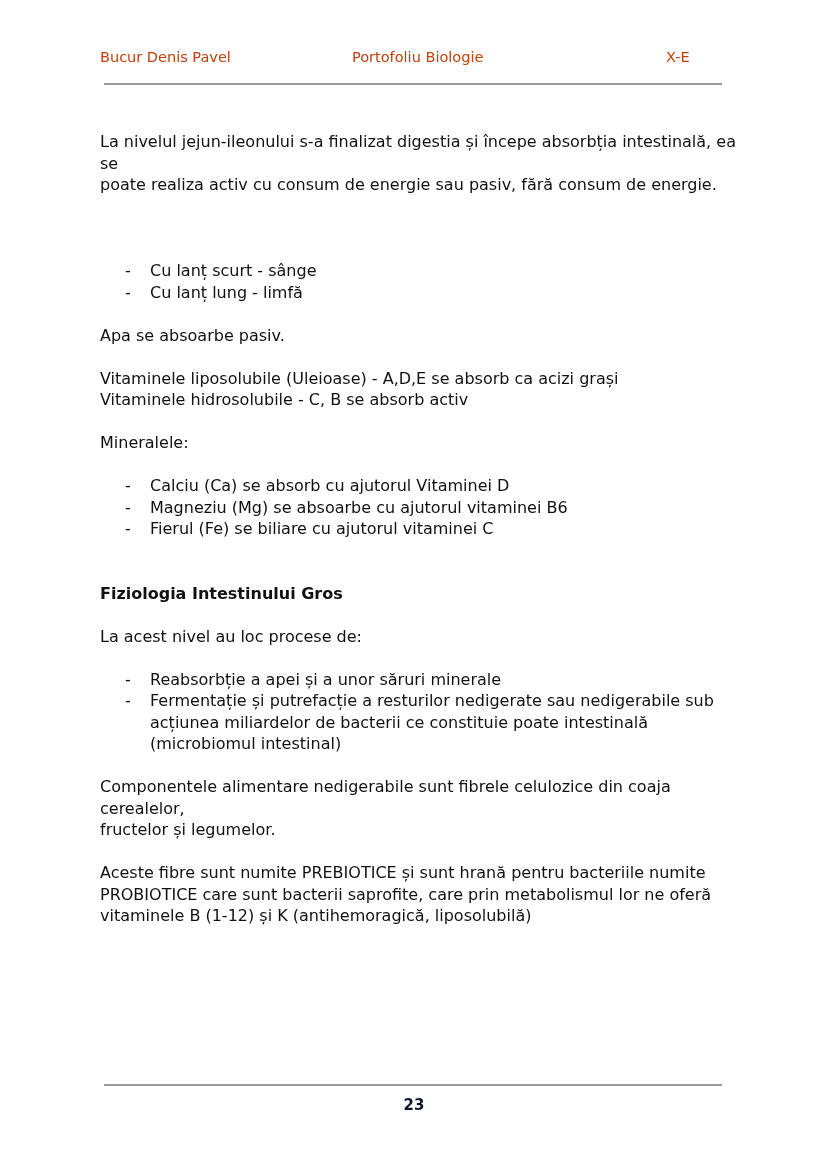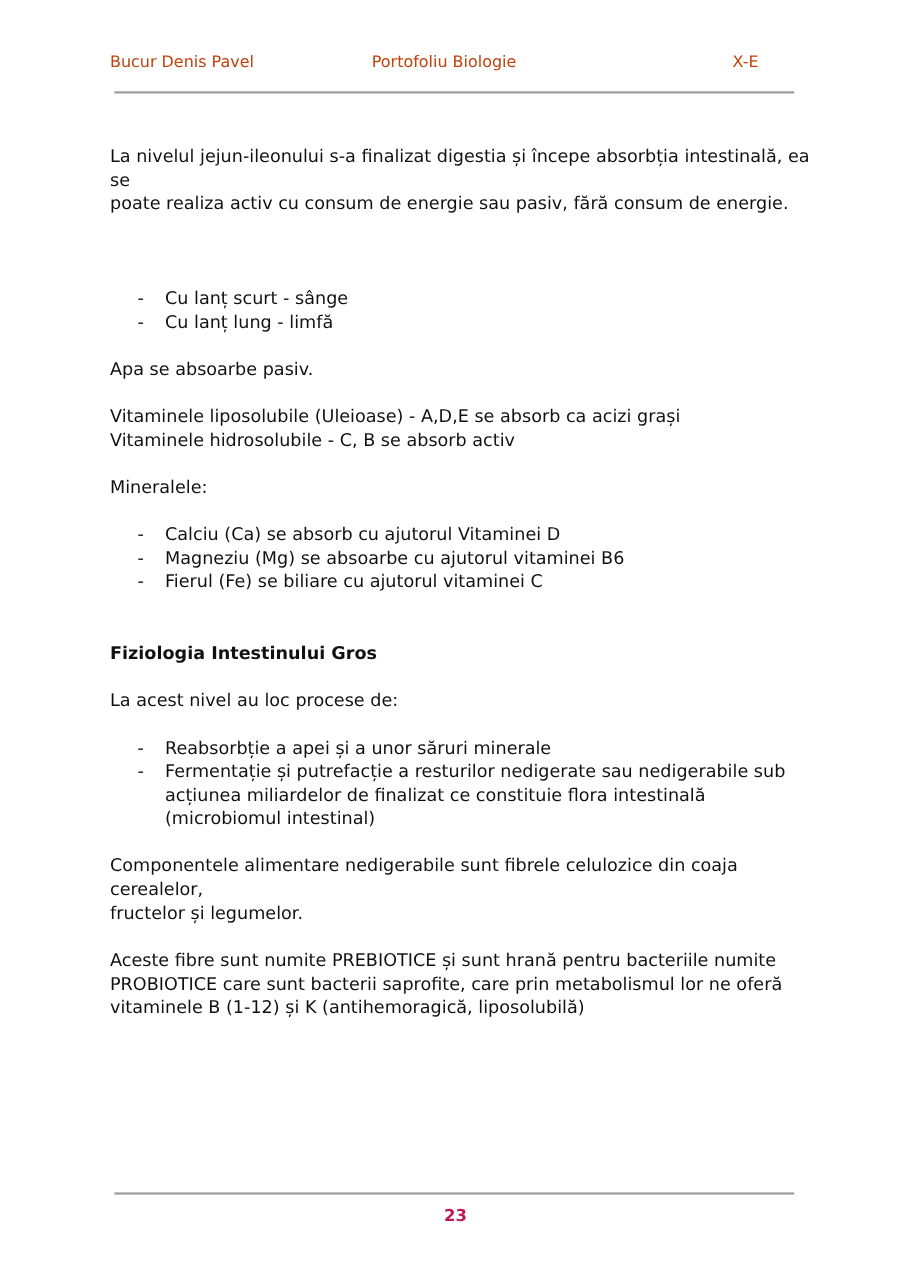--- a/index.html
+++ b/index.html
@@ -2,35 +2,35 @@
 <html><head>
 <meta charset="utf-8">
 <style>
   html, body { margin: 0; padding: 0; background: #ffffff; }
   body { width: 828px; height: 1169px; position: relative; overflow: hidden;
          font-family: "DejaVu Sans", sans-serif; color: #111111; }
   .header { position: absolute; top: 49px; left: 100px; width: 600px; height: 22px;
             font-size: 14.5px; color: #c2410c; }
   .header span { position: absolute; top: 0; white-space: nowrap; }
   .h-left { left: 0; }
-  .h-center { left: 238px; text-align: right; }
+  .h-center { left: 252px; text-align: right; }
   .h-right { left: 566px; }
   .rule { position: absolute; left: 104px; width: 618px; height: 2px; background: #9a9a9a; }
   .rule-top { top: 83px; }
   .rule-bottom { top: 1084px; }
   .content { position: absolute; left: 100px; top: 131px; width: 640px;
              font-size: 16px; line-height: 21.5px; }
   .content p { margin: 0; }
   .gap { height: 21.5px; }
   .list { margin: 0; padding: 0; list-style: none; }
   .list li { position: relative; padding-left: 50px; }
   .list li .dash { position: absolute; left: 25px; top: 0; }
   .heading { font-weight: bold; }
   .page-num { position: absolute; top: 1096px; left: 0; width: 828px; text-align: center;
-              font-weight: bold; font-size: 15px; color: #be185d; }
+              font-weight: bold; font-size: 15px; color: #0f172a; }
 </style>
 </head>
 <body>
 
 <div class="header">
   <span class="h-left">Bucur Denis Pavel</span>
   <span class="h-center">Portofoliu Biologie</span>
   <span class="h-right">X-E</span>
 </div>
 <div class="rule rule-top"></div>
@@ -63,21 +63,21 @@
     <li><span class="dash">-</span><span>Fierul (Fe) se biliare cu ajutorul vitaminei C</span></li>
   </ul>
   <div class="gap"></div>
   <div class="gap"></div>
   <p class="heading">Fiziologia Intestinului Gros</p>
   <div class="gap"></div>
   <p>La acest nivel au loc procese de:</p>
   <div class="gap"></div>
   <ul class="list">
     <li><span class="dash">-</span><span>Reabsorbție a apei și a unor săruri minerale</span></li>
-    <li style="padding-right:10px"><span class="dash">-</span><span>Fermentație și putrefacție a resturilor nedigerate sau nedigerabile sub acțiunea miliardelor de finalizat ce constituie flora intestinală (microbiomul intestinal)</span></li>
+    <li style="padding-right:10px"><span class="dash">-</span><span>Fermentație și putrefacție a resturilor nedigerate sau nedigerabile sub acțiunea miliardelor de bacterii ce constituie poate intestinală (microbiomul intestinal)</span></li>
   </ul>
   <div class="gap"></div>
   <p>
     <span>Componentele alimentare nedigerabile sunt fibrele celulozice din coaja cerealelor,</span><br>
     <span>fructelor și legumelor.</span>
   </p>
   <div class="gap"></div>
   <p>
     <span>Aceste fibre sunt numite PREBIOTICE și sunt hrană pentru bacteriile numite</span><br>
     <span>PROBIOTICE care sunt bacterii saprofite, care prin metabolismul lor ne oferă</span><br>

